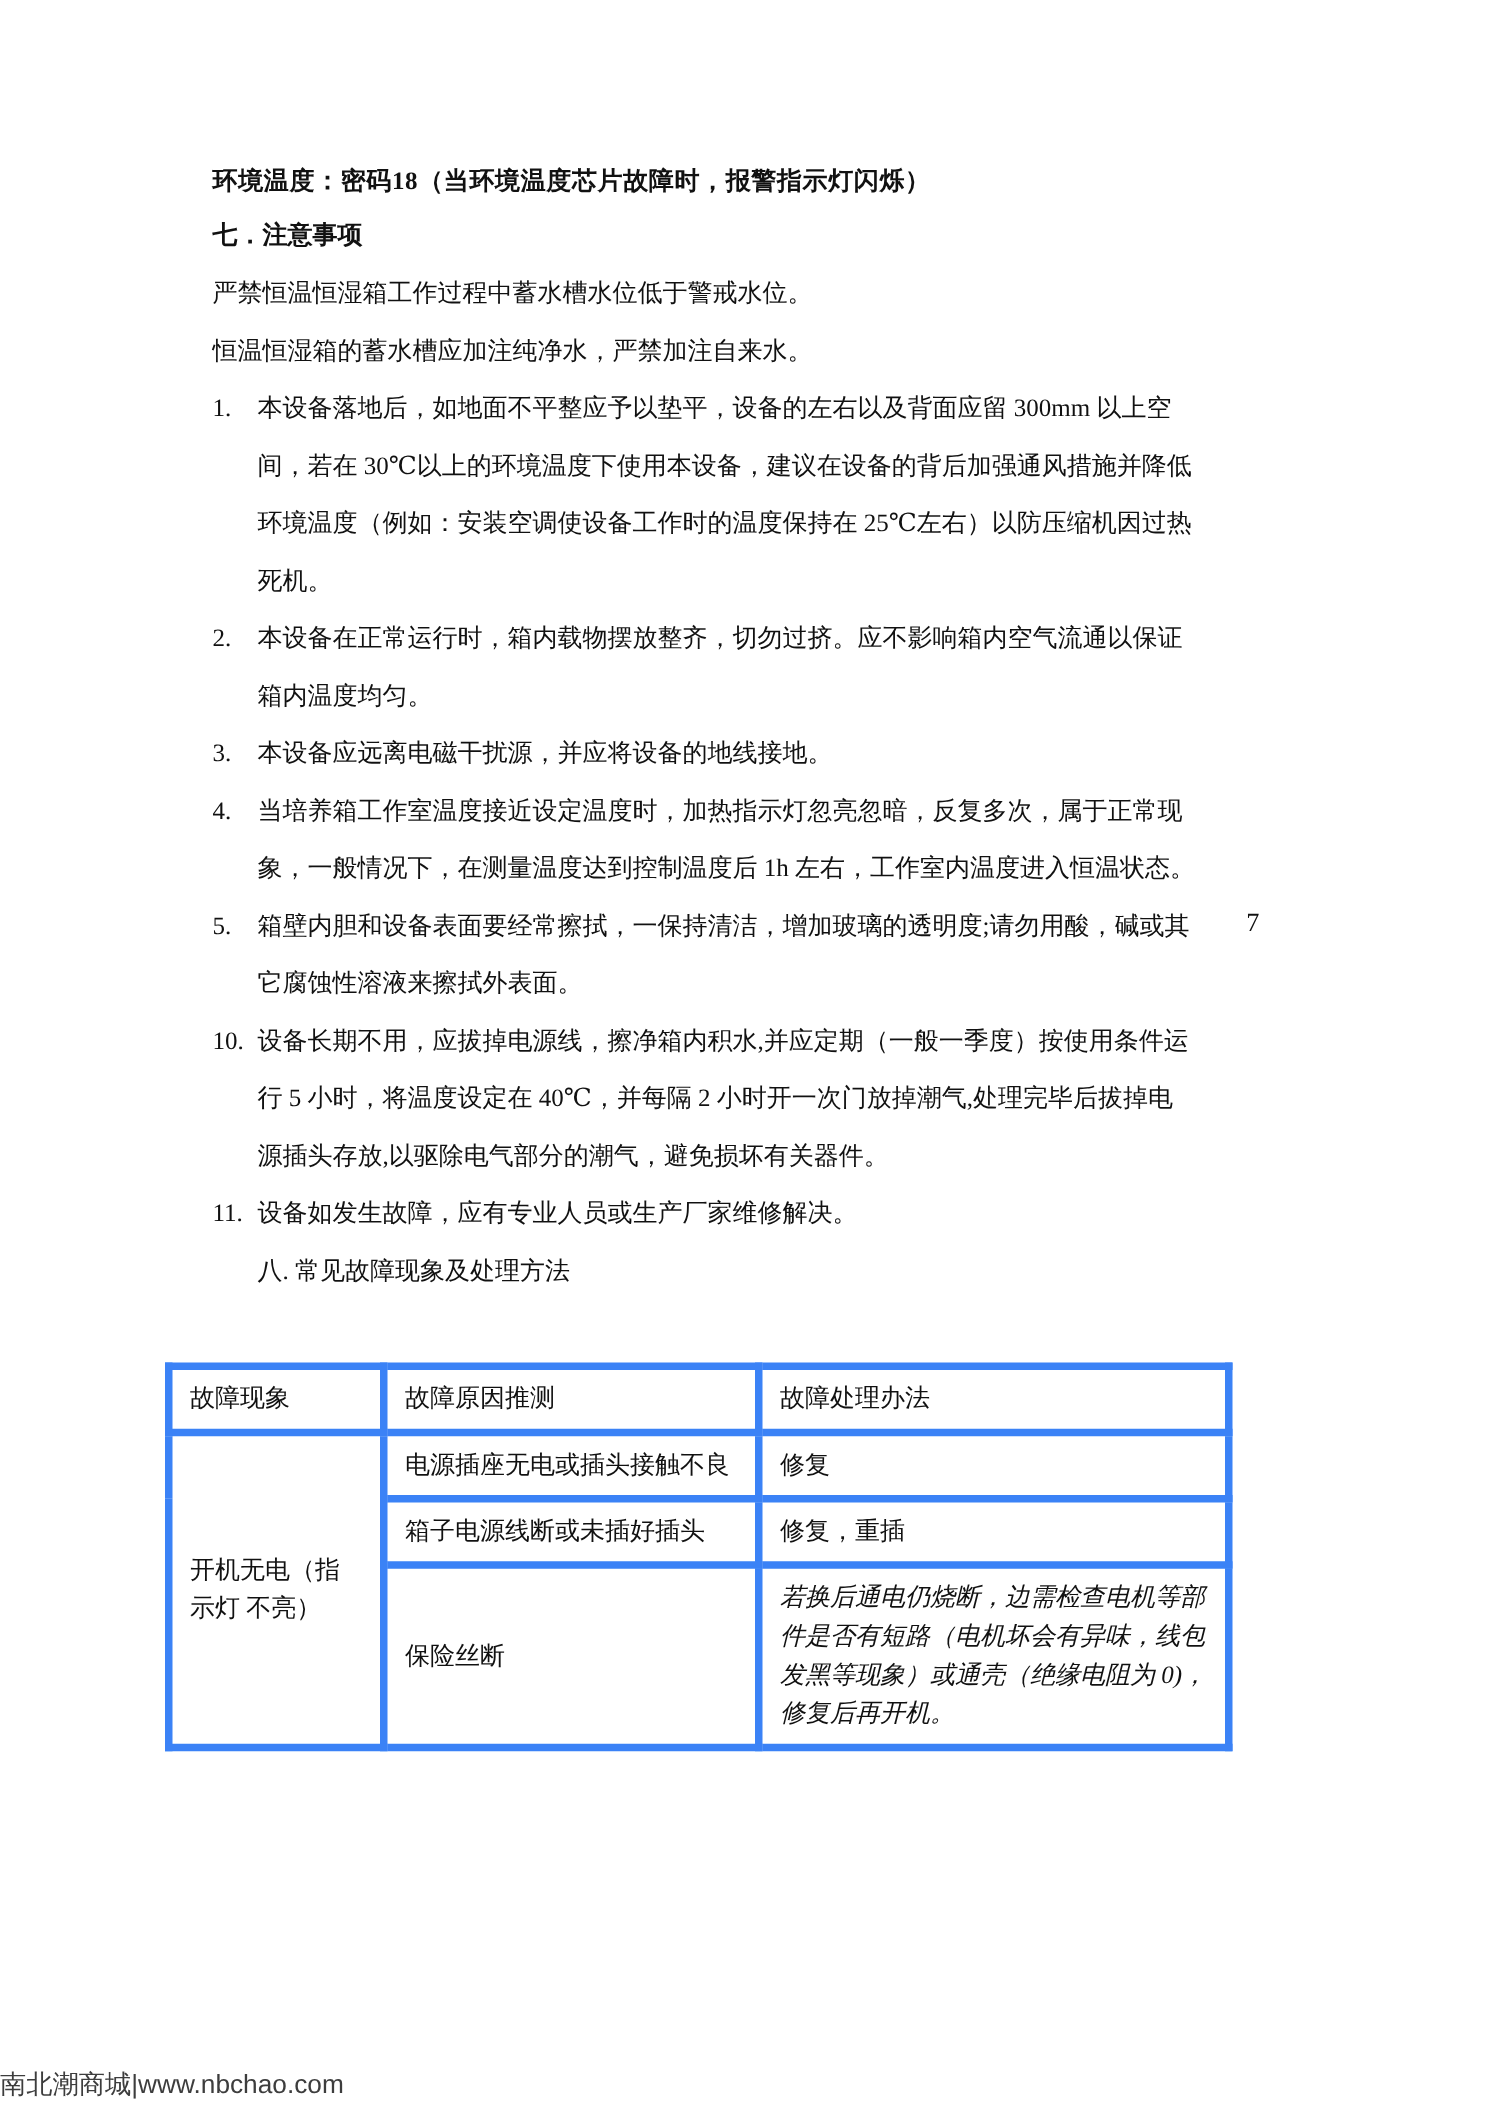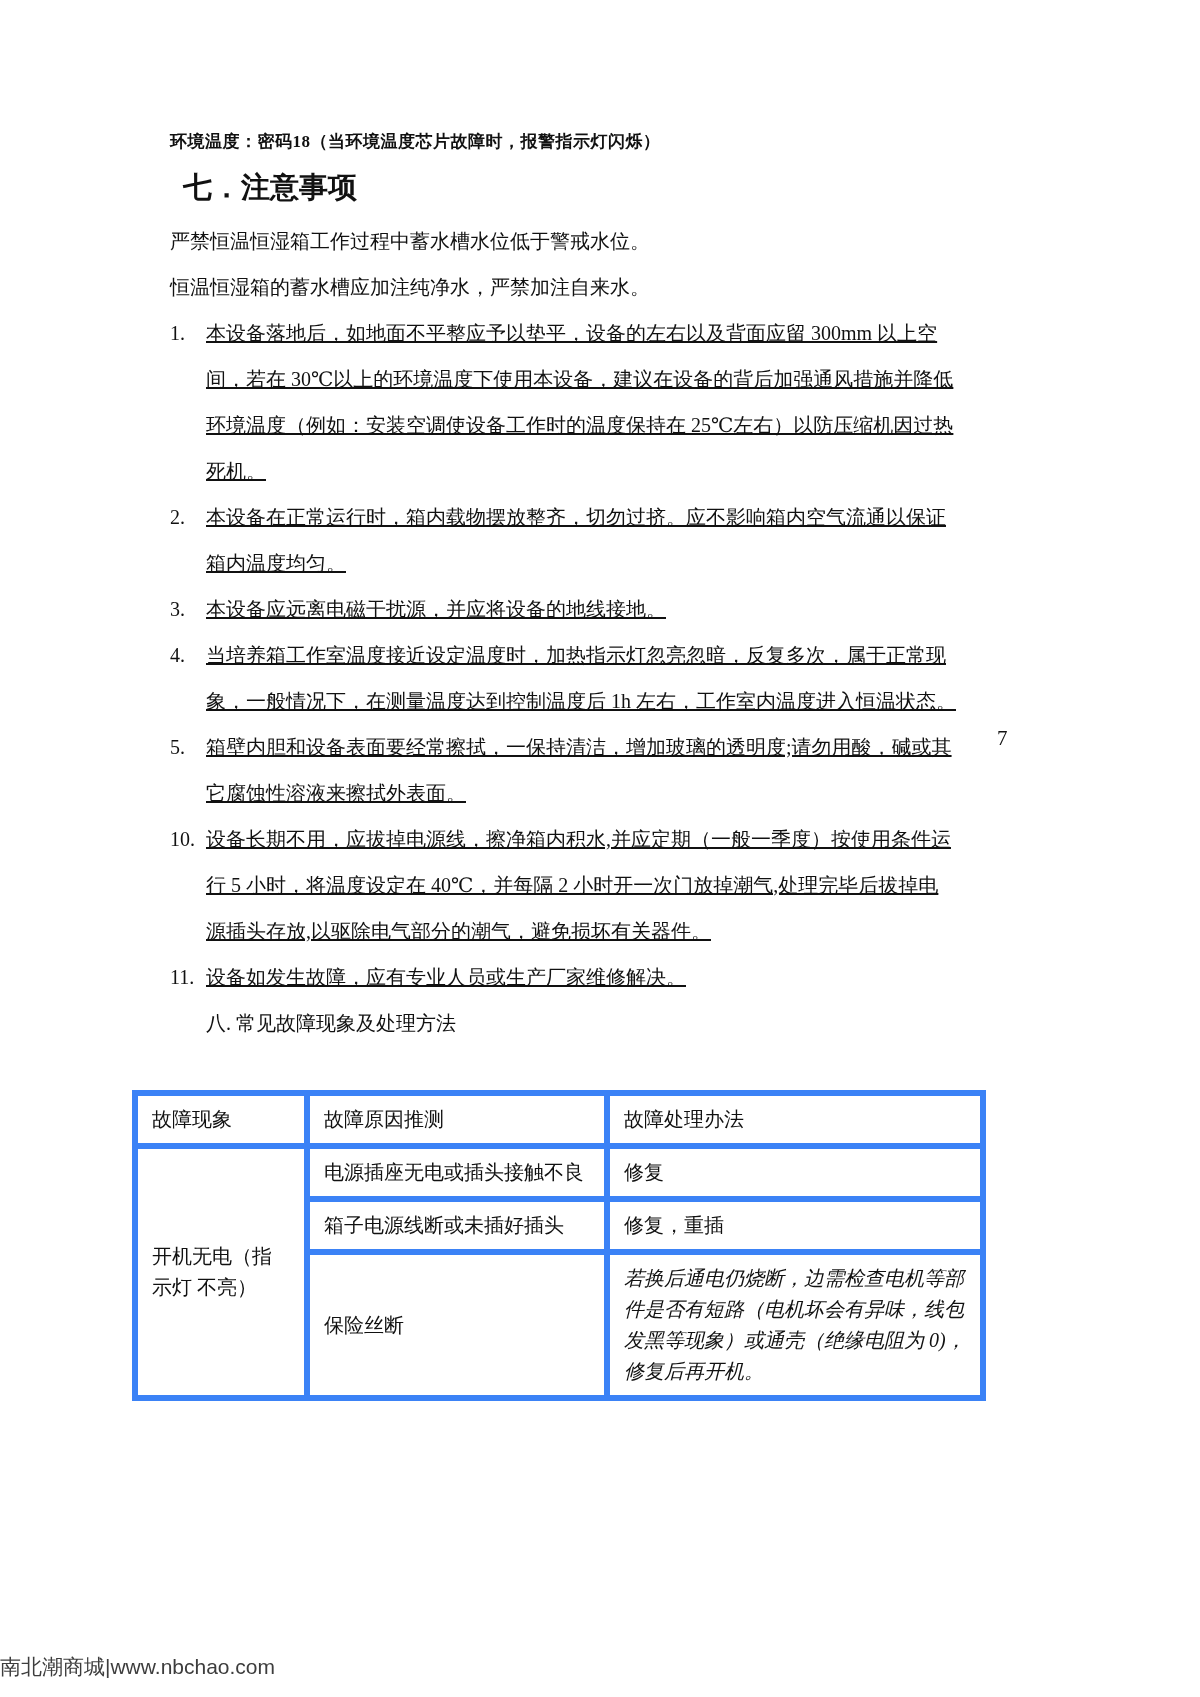--- a/index.html
+++ b/index.html
@@ -16,26 +16,26 @@
     position: absolute;
     left: 170px;
     top: 122px;
     width: 788px;
     font-size: 20px;
     line-height: 2.3;
   }
   .boldline {
     margin: 0 0 2px 0;
     font-weight: bold;
-    font-size: 17px;
+    font-size: 20px;
     letter-spacing: 0.5px;
   }
   .heading {
-    margin: 6px 0 10px 13px;
-    font-size: 29px;
+    margin: 6px 0 10px 0;
+    font-size: 20px;
     font-weight: bold;
     line-height: 1.4;
   }
   .para {
     margin: 0;
   }
   .hang {
     padding-left: 36px;
     text-indent: -36px;
   }
@@ -43,21 +43,20 @@
     display: flex;
     align-items: flex-start;
     margin: 0;
   }
   .marker {
     flex: 0 0 36px;
     min-width: 36px;
   }
   .itext {
     flex: 1;
-    text-decoration: underline;
   }
   .s8 {
     margin: 0;
     padding-left: 36px;
   }
   .fault-table {
     position: absolute;
     left: 132px;
     top: 1090px;
     width: 848px;

